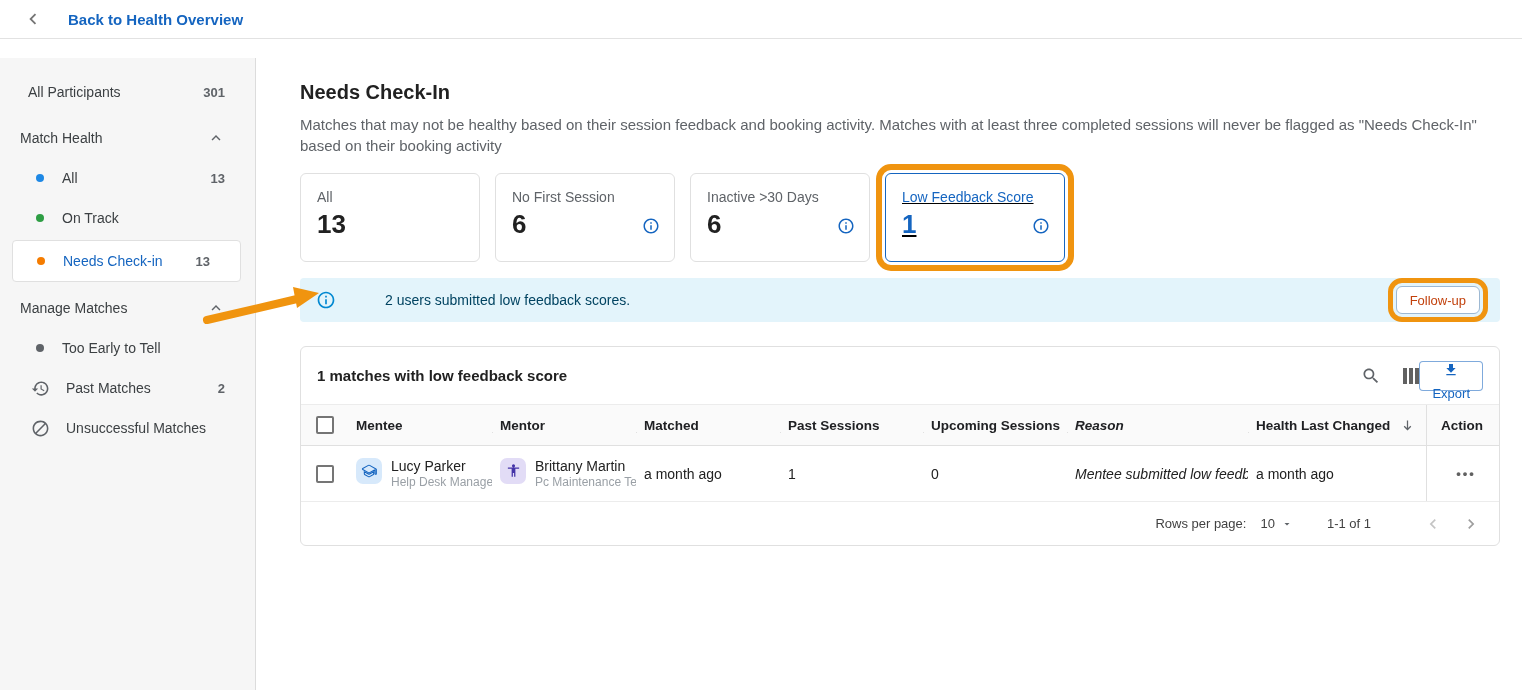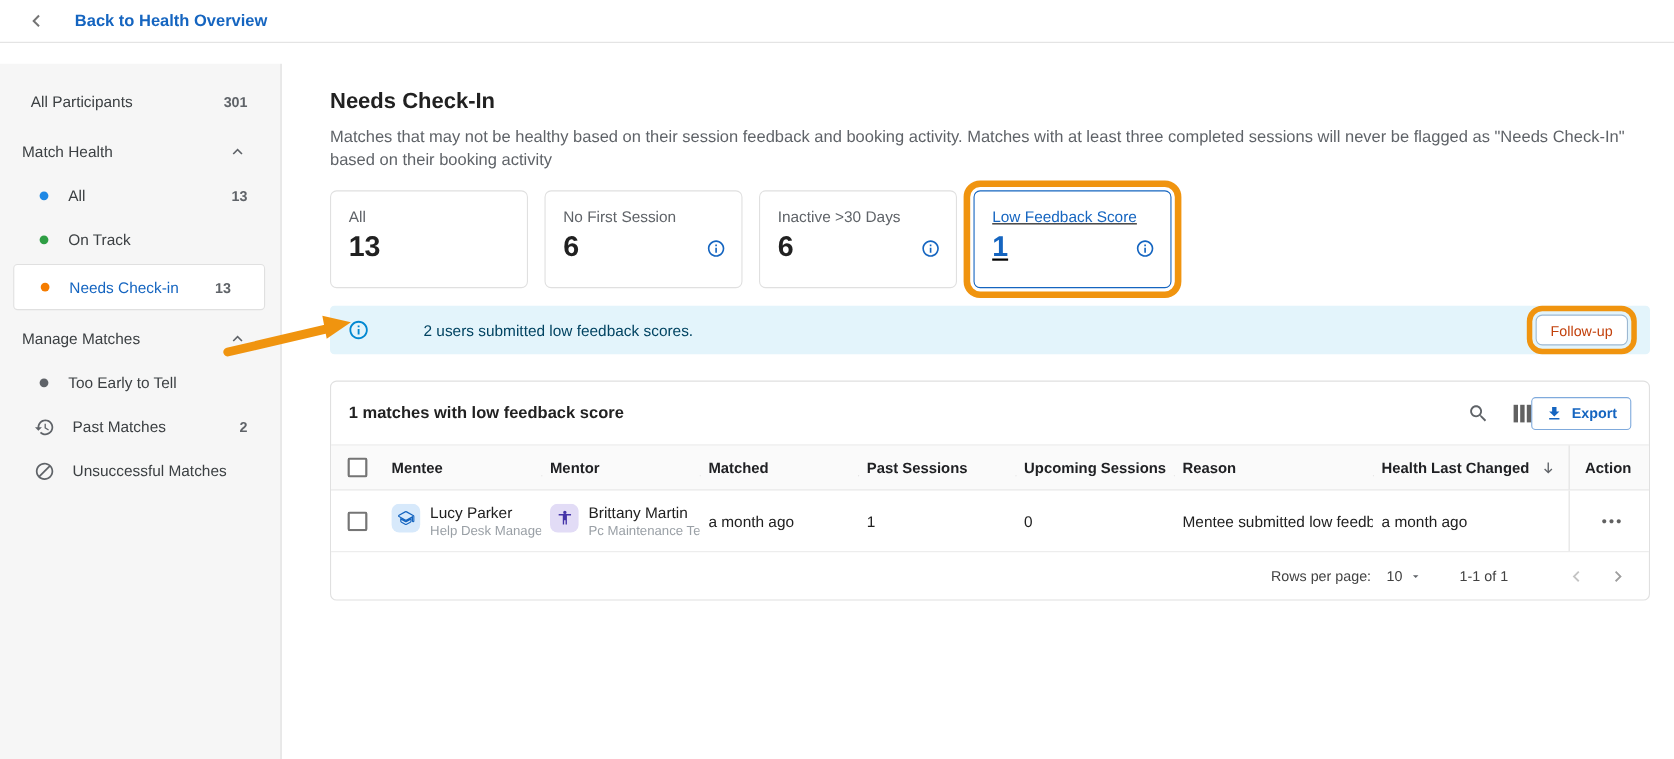--- a/index.html
+++ b/index.html
@@ -55,33 +55,33 @@
 
   
   .table-card { border:1px solid #e0e0e0; border-radius:6px; background:#fff; max-width:1200px; }
   .toolbar { height:57px; display:flex; align-items:center; padding:0 16px; }
   .toolbar-title { font-size:15px; font-weight:700; color:#212121; margin-right:auto; }
   .tool-ic { display:flex; align-items:center; margin-left:22px; cursor:pointer; }
   .colbars { display:flex; gap:2px; }
   .colbars i { width:4px; height:16px; background:#616161; display:block; }
   .export-btn { display:flex; align-items:center; gap:8px; height:30px;
                 padding:0 12px; border:1px solid rgba(21,101,192,.55); border-radius:4px;
-                background:#fff; color:#1565c0; font-size:13px; font-weight:700;
-                font-family:inherit; cursor:pointer; }
+                background:#fff; color:#1565c0; font-size:13px; font-weight:400;
+                font-family:inherit; cursor:pointer;flex-direction:column; }
 
   .thead { display:flex; align-items:center; height:42px; background:#fafafa;
            border-top:1px solid #ececec; border-bottom:1px solid #e0e0e0;
            font-size:13.5px; font-weight:600; color:#202124; }
   .trow { display:flex; align-items:center; height:56px; font-size:14px; color:#212121;
           border-bottom:1px solid #ececec; background:#fff; }
   .cell { padding:0 8px; position:relative; overflow:hidden; white-space:nowrap; }
   .c-check { width:47px; display:flex; justify-content:center; padding:0; }
   .c-mentee { width:144px; } .c-mentor { width:144px; } .c-matched { width:144px; }
   .c-past { width:143px; } .c-upcoming { width:144px; }
-  .c-reason { width:181px; } .c-health { width:178px; }
+  .c-reason { width:181px;font-style:italic; } .c-health { width:178px; }
   .c-action { flex:1; border-left:1px solid #e0e0e0; height:100%;
               display:flex; align-items:center; padding-left:14px; }
   .thead .sep::before { content:""; position:absolute; left:0; top:14px; height:14px;
                         width:1px; background:#e0e0e0; }
   .sort-ic { margin-left:6px; display:inline-flex; vertical-align:-3px; }
   .checkbox { width:18px; height:18px; border:2px solid #757575; border-radius:2px;
               background:#fff; cursor:pointer; }
   .person { display:flex; }
   .avatar { width:26px; height:26px; border-radius:7px; display:flex; align-items:center;
             justify-content:center; margin-right:9px; flex:none; }

